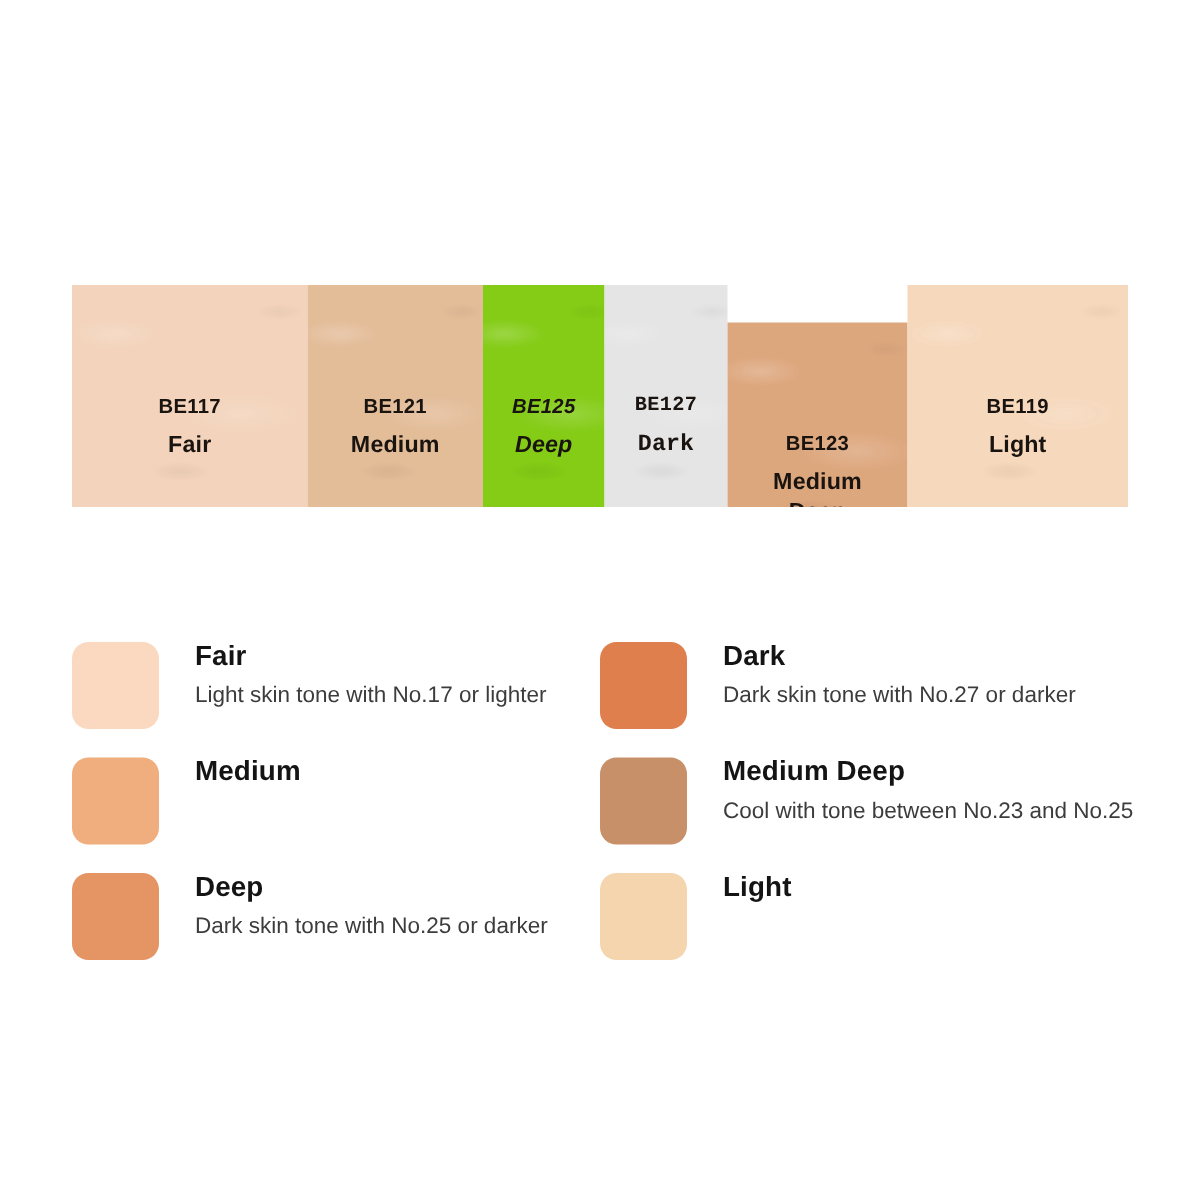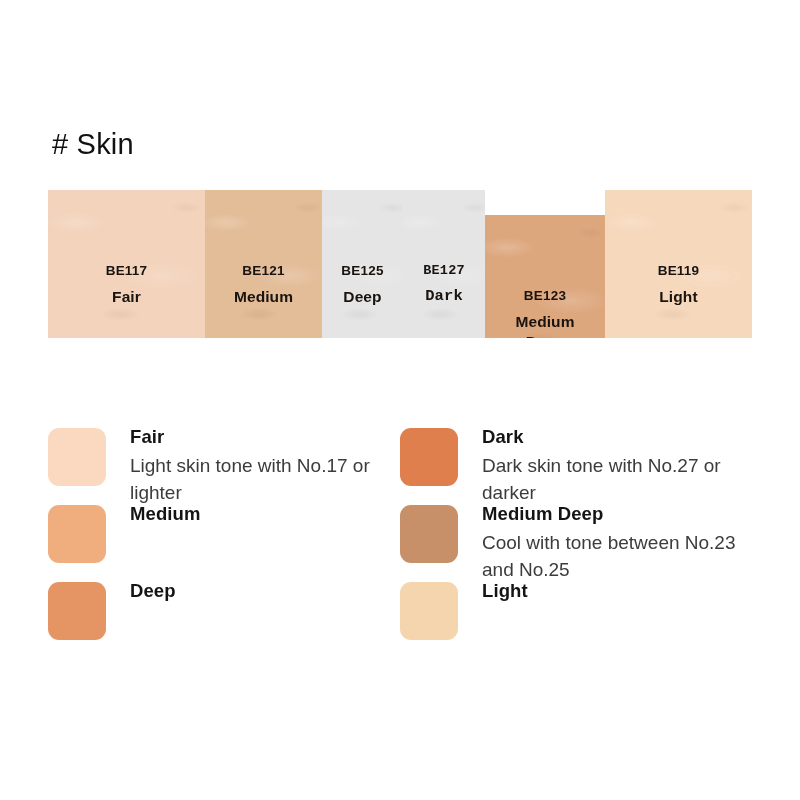--- a/index.html
+++ b/index.html
@@ -113,52 +113,51 @@
     padding-top: 0px;
   }
   .legend-title {
     font-size: 18.5px;
     font-weight: 700;
     color: #141414;
     letter-spacing: 0.1px;
     line-height: 1.25;
   }
   .legend-desc {
-    font-size: 19px;
+    font-size: 15px;
     font-weight: 400;
     color: #3c3c3c;
     line-height: 1.42;
     margin-top: 5px;
     max-width: 270px;
   }
   .legend-item.wide .legend-desc {
     max-width: 300px;
   }
 </style>
 </head>
 <body>
 
 <div class="page">
 
-  <div class="title"># Skin</div>
 
   <div class="swatch-band">
       <div class="band-cell" style="background: rgb(243, 211, 187); width: 157px;">
         <div class="band-label">
           <span class="band-code">BE117</span>
           <span class="band-name">Fair</span>
         </div>
       </div>
       <div class="band-cell" style="background: rgb(227, 188, 152); width: 117px;">
         <div class="band-label">
           <span class="band-code">BE121</span>
           <span class="band-name">Medium</span>
         </div>
       </div>
-      <div class="band-cell" style="background: #e5e5e5; width: 81px;">
+      <div class="band-cell" style="background: #84cc16; width: 81px; font-style: italic;">
         <div class="band-label">
           <span class="band-code">BE125</span>
           <span class="band-name">Deep</span>
         </div>
       </div>
       <div class="band-cell" style="background: #e5e5e5; width: 82px; font-family: Liberation Mono, monospace;">
         <div class="band-label">
           <span class="band-code">BE127</span>
           <span class="band-name">Dark</span>
         </div>
@@ -203,20 +202,21 @@
         <div class="legend-chip" style="background: rgb(199, 144, 105);"></div>
         <div class="legend-text">
           <div class="legend-title">Medium Deep</div>
           <div class="legend-desc">Cool with tone between No.23 and No.25</div>
         </div>
       </div>
       <div class="legend-item">
         <div class="legend-chip" style="background: rgb(229, 148, 99);"></div>
         <div class="legend-text">
           <div class="legend-title">Deep</div>
+          <div class="legend-desc">Dark skin tone with No.25 or darker</div>
         </div>
       </div>
       <div class="legend-item wide">
         <div class="legend-chip" style="background: rgb(245, 213, 174);"></div>
         <div class="legend-text">
           <div class="legend-title">Light</div>
         </div>
       </div>
     </div>
 

